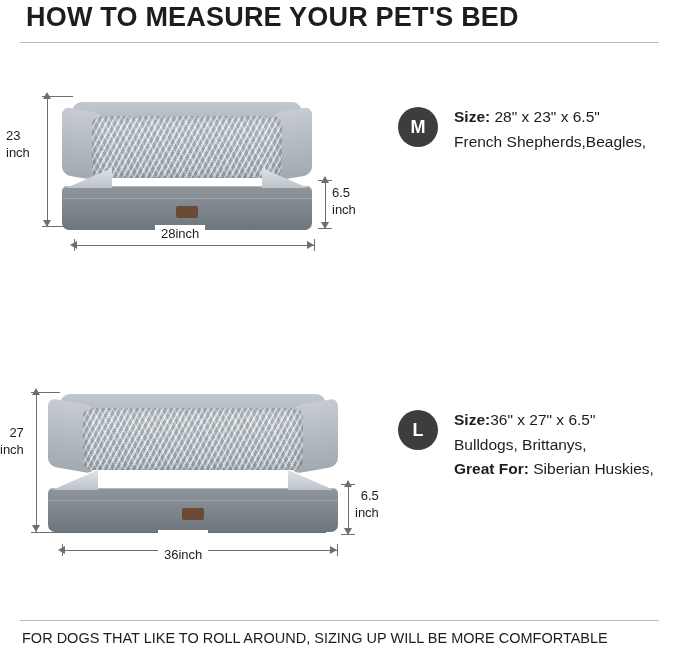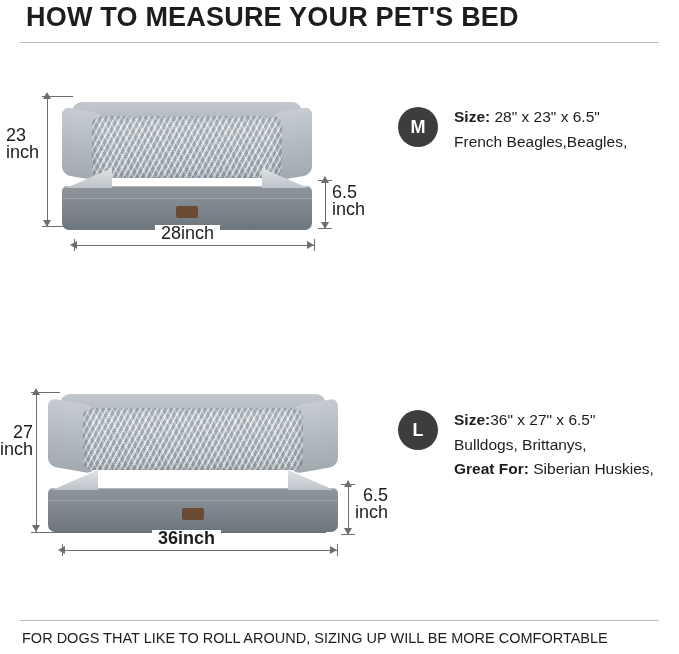--- a/index.html
+++ b/index.html
@@ -127,21 +127,21 @@
     position:absolute;
     width:0;height:0;
   }
   .arrow.up{border-left:4px solid transparent;border-right:4px solid transparent;border-bottom:7px solid #6e6e6e;}
   .arrow.down{border-left:4px solid transparent;border-right:4px solid transparent;border-top:7px solid #6e6e6e;}
   .arrow.left{border-top:4px solid transparent;border-bottom:4px solid transparent;border-right:7px solid #6e6e6e;}
   .arrow.right{border-top:4px solid transparent;border-bottom:4px solid transparent;border-left:7px solid #6e6e6e;}
 
   .dim-label{
     position:absolute;
-    font-size:18px;
+    font-size:13px;
     color:#1d1d1d;
     line-height:17px;
     white-space:nowrap;
   }
 
   
   .spec{position:absolute;}
   .spec.m{left:398px;top:105px;width:270px;}
   .spec.l{left:398px;top:408px;width:275px;}
 
@@ -212,21 +212,21 @@
   <div class="arrow right" style="left:307px;top:161px;"></div>
   <div class="tick tick-v" style="left:74px;top:159px;"></div>
   <div class="tick tick-v" style="left:314px;top:159px;"></div>
   <div class="dim-label" style="left:155px;top:145px;background:#fff;padding:0 6px;">28inch</div>
 </div>
 
 <div class="spec m">
   <div class="badge">M</div>
   <div class="spec-text">
     <div class="row"><b>Size:</b><span> 28" x 23" x 6.5"</span></div>
-    <div class="row">French Beagles,Beagles,</div>
+    <div class="row">French Shepherds,Beagles,</div>
   </div>
 </div>
 
 <div class="block l">
 
   <div class="dim-line dim-v" style="left:36px;top:22px;height:140px;"></div>
   <div class="arrow up" style="left:32px;top:18px;"></div>
   <div class="arrow down" style="left:32px;top:155px;"></div>
   <div class="tick tick-h" style="left:31px;top:22px;"></div>
   <div class="tick tick-h" style="left:31px;top:162px;"></div>
@@ -257,21 +257,21 @@
   <div class="dim-label" style="left:355px;top:117px;">
     <span>6.5</span><br>
     <span>inch</span>
   </div>
 
   <div class="dim-line dim-h" style="left:62px;top:180px;width:275px;"></div>
   <div class="arrow left" style="left:58px;top:176px;"></div>
   <div class="arrow right" style="left:330px;top:176px;"></div>
   <div class="tick tick-v" style="left:62px;top:174px;"></div>
   <div class="tick tick-v" style="left:337px;top:174px;"></div>
-  <div class="dim-label" style="left:152px;top:160px;background:#fff;padding:0 6px;font-weight:bold;">36inch</div>
+  <div class="dim-label" style="left:158px;top:160px;background:#fff;padding:16px 6px;">36inch</div>
 </div>
 
 <div class="spec l">
   <div class="badge">L</div>
   <div class="spec-text">
     <div class="row"><b>Size:</b><span>36" x 27" x 6.5"</span></div>
     <div class="row">Bulldogs, Brittanys,</div>
     <div class="row"><b>Great For:</b><span> Siberian Huskies,</span></div>
   </div>
 </div>

